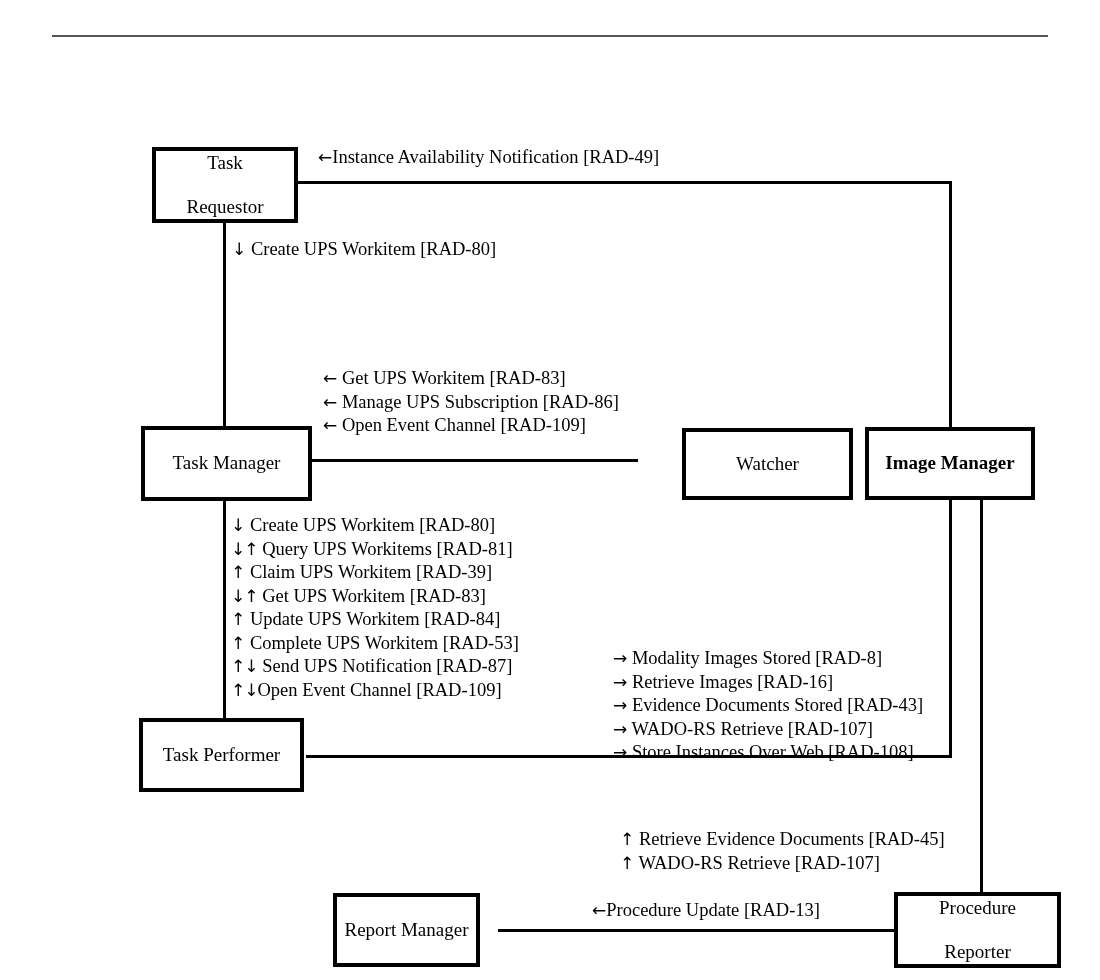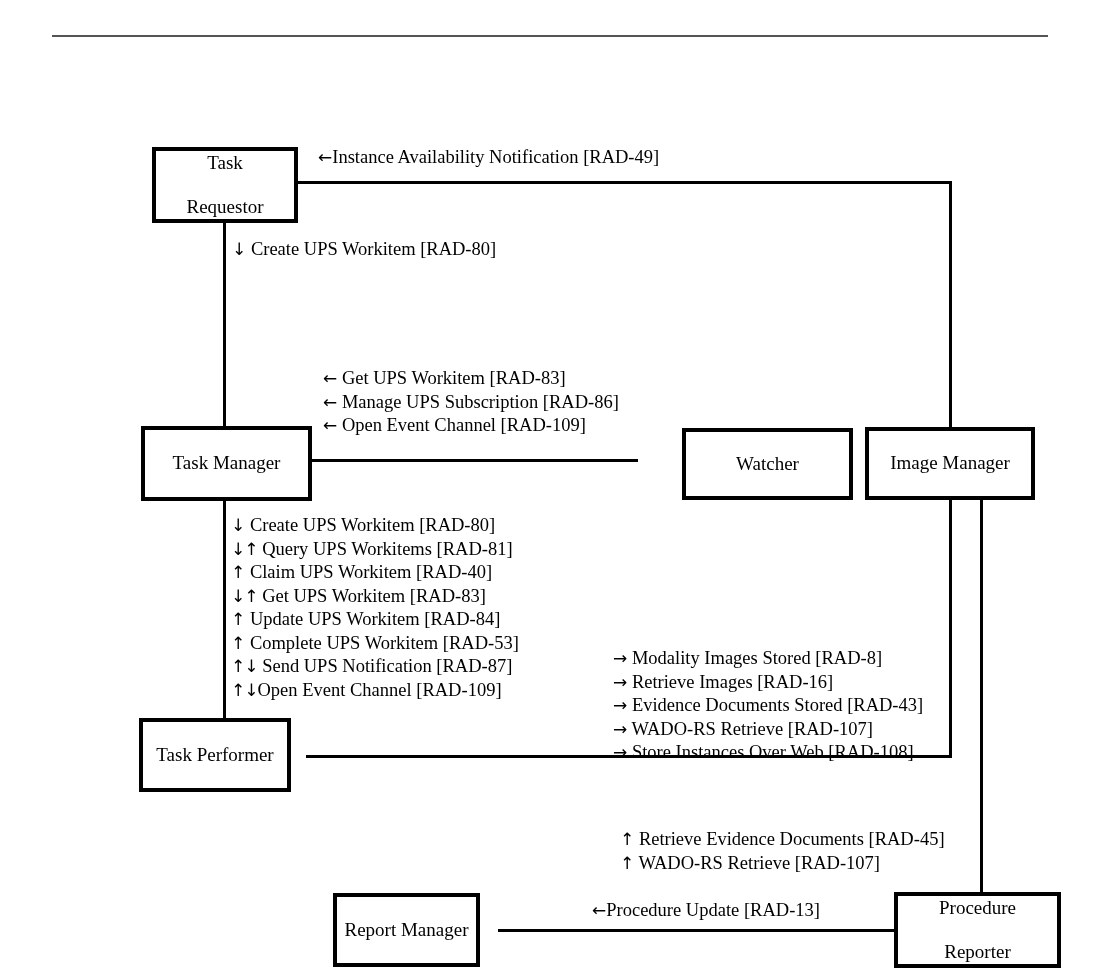--- a/index.html
+++ b/index.html
@@ -104,25 +104,25 @@
   </div>
 
   <div class="actor" style="left:141px; top:426px; width:171px; height:75px;">
     <span>Task Manager</span>
   </div>
 
   <div class="actor" style="left:663px; top:428px; width:171px; height:72px;margin-left:19px;">
     <span>Watcher</span>
   </div>
 
-  <div class="actor" style="left:865px; top:427px; width:170px; height:73px;">
+  <div class="actor" style="left:865px; top:427px; width:170px; height:73px;font-weight:bold;">
     <span>Image Manager</span>
   </div>
 
-  <div class="actor" style="left:139px; top:718px; width:152px; height:74px;">
+  <div class="actor" style="left:139px; top:718px; width:165px; height:74px;">
     <span>Task Performer</span>
   </div>
 
   <div class="actor" style="left:333px; top:893px; width:147px; height:74px;">
     <span>Report Manager</span>
   </div>
 
   <div class="actor" style="left:894px; top:892px; width:167px; height:76px;">
     <span>
       <span>Procedure</span><br>
@@ -140,21 +140,21 @@
 
   <div class="labels" style="left:323px; top:367px;">
       <span class="row"><span class="ar">←</span><span class="lbl-text"> Get UPS Workitem [RAD-83]</span></span>
       <span class="row"><span class="ar">←</span><span class="lbl-text"> Manage UPS Subscription [RAD-86]</span></span>
       <span class="row"><span class="ar">←</span><span class="lbl-text"> Open Event Channel [RAD-109]</span></span>
     </div>
 
   <div class="labels" style="left:231px; top:514px;">
       <span class="row"><span class="ar">↓</span><span class="lbl-text"> Create UPS Workitem [RAD-80]</span></span>
       <span class="row"><span class="ar tight">↓↑</span><span class="lbl-text"> Query UPS Workitems [RAD-81]</span></span>
-      <span class="row"><span class="ar">↑</span><span class="lbl-text"> Claim UPS Workitem [RAD-40]</span></span>
+      <span class="row"><span class="ar">↑</span><span class="lbl-text"> Claim UPS Workitem [RAD-39]</span></span>
       <span class="row"><span class="ar tight">↓↑</span><span class="lbl-text"> Get UPS Workitem [RAD-83]</span></span>
       <span class="row"><span class="ar">↑</span><span class="lbl-text"> Update UPS Workitem [RAD-84]</span></span>
       <span class="row"><span class="ar">↑</span><span class="lbl-text"> Complete UPS Workitem [RAD-53]</span></span>
       <span class="row"><span class="ar tight">↑↓</span><span class="lbl-text"> Send UPS Notification [RAD-87]</span></span>
       <span class="row"><span class="ar tight">↑↓</span><span class="lbl-text">Open Event Channel [RAD-109]</span></span>
     </div>
 
   <div class="labels" style="left:613px; top:634px;margin-top:13px;">
       <span class="row"><span class="ar">→</span><span class="lbl-text"> Modality Images Stored [RAD-8]</span></span>
       <span class="row"><span class="ar">→</span><span class="lbl-text"> Retrieve Images [RAD-16]</span></span>

